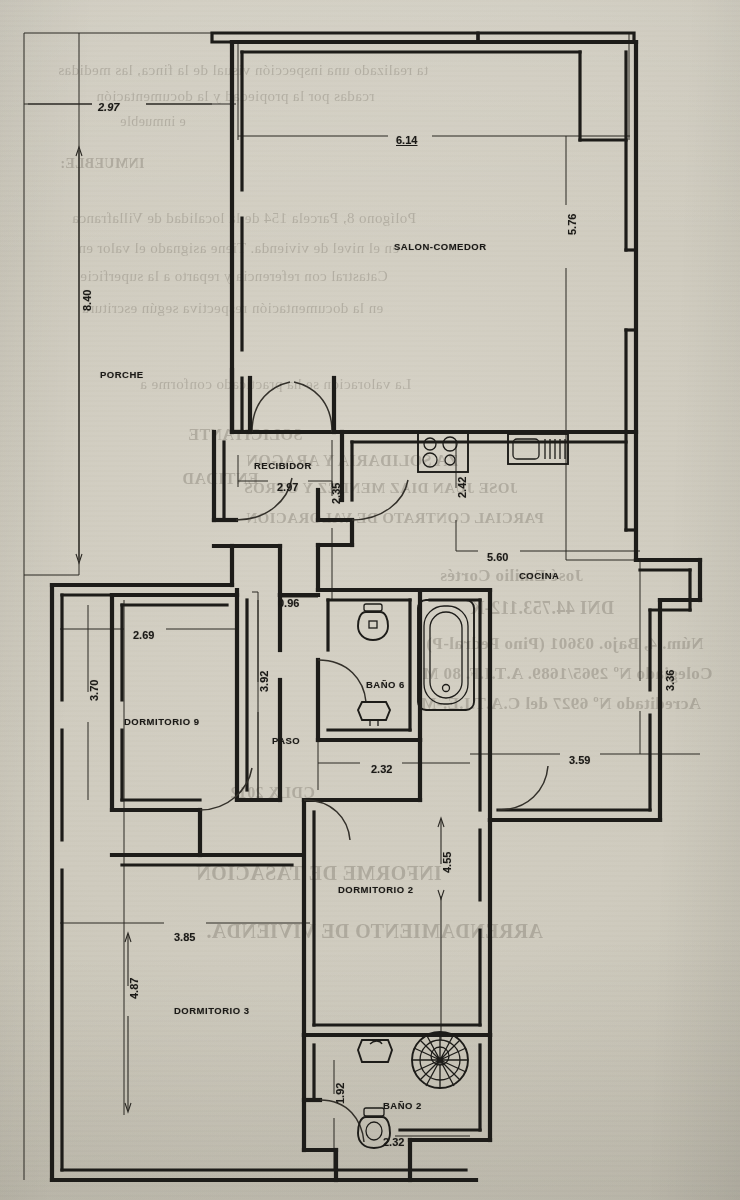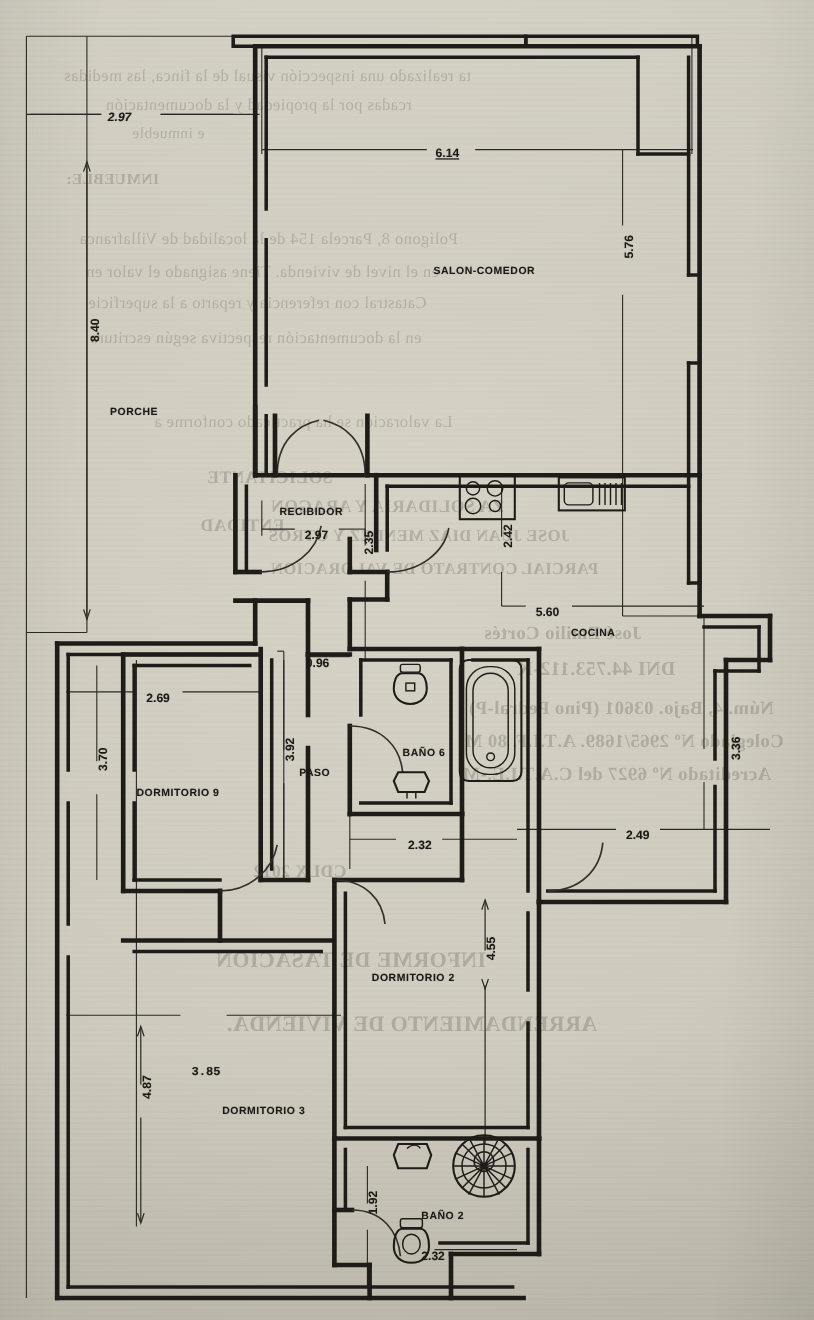--- a/index.html
+++ b/index.html
@@ -387,42 +387,42 @@
       </g>
     </g>
   </svg>
 
   <div id="room-layer">
       <div class="lbl room" style="left: 100px; top: 325px; margin-top: 44px;">PORCHE</div>
       <div class="lbl room" style="left: 382px; top: 241px; margin-left: 12px;">SALON-COMEDOR</div>
       <div class="lbl room" style="left: 254px; top: 460px;">RECIBIDOR</div>
       <div class="lbl room" style="left: 519px; top: 570px;">COCINA</div>
       <div class="lbl room" style="left: 124px; top: 716px;">DORMITORIO 9</div>
-      <div class="lbl room" style="left: 272px; top: 697px; text-align: right;">PASO</div>
+      <div class="lbl room" style="left: 272px; top: 735px; text-align: right;">PASO</div>
       <div class="lbl room" style="left: 366px; top: 679px;">BAÑO 6</div>
       <div class="lbl room" style="left: 338px; top: 884px;">DORMITORIO 2</div>
-      <div class="lbl room" style="left: 174px; top: 1005px; margin-left: 28px;">DORMITORIO 3</div>
+      <div class="lbl room" style="left: 174px; top: 1005px;">DORMITORIO 3</div>
       <div class="lbl room" style="left: 383px; top: 1100px;">BAÑO 2</div>
     </div>
 
   <div id="dim-layer">
       <div class="lbl dim" style="left: 98px; top: 101px; font-style: italic;">2.97</div>
       <div class="lbl dim" style="left: 396px; top: 134px; text-decoration: underline;">6.14</div>
       <div class="lbl dim vert" style="left: 566px; top: 235px;">5.76</div>
       <div class="lbl dim vert" style="left: 81px; top: 311px;">8.40</div>
       <div class="lbl dim" style="left: 277px; top: 481px;">2.97</div>
       <div class="lbl dim vert" style="left: 330px; top: 504px;">2.35</div>
       <div class="lbl dim vert" style="left: 456px; top: 498px;">2.42</div>
       <div class="lbl dim" style="left: 487px; top: 551px;">5.60</div>
       <div class="lbl dim" style="left: 278px; top: 597px;">0.96</div>
       <div class="lbl dim" style="left: 133px; top: 629px;">2.69</div>
       <div class="lbl dim vert" style="left: 88px; top: 701px;">3.70</div>
       <div class="lbl dim vert" style="left: 258px; top: 692px;">3.92</div>
       <div class="lbl dim vert" style="left: 664px; top: 691px;">3.36</div>
-      <div class="lbl dim" style="left: 569px; top: 754px;">2.49</div>
+      <div class="lbl dim" style="left: 569px; top: 754px;">3.59</div>
       <div class="lbl dim" style="left: 371px; top: 763px;">2.32</div>
       <div class="lbl dim vert" style="left: 441px; top: 873px;">4.55</div>
-      <div class="lbl dim" style="left: 174px; top: 969px; font-family: Liberation Mono, monospace;">3.85</div>
+      <div class="lbl dim" style="left: 174px; top: 931px;">3.85</div>
       <div class="lbl dim vert" style="left: 128px; top: 999px;">4.87</div>
       <div class="lbl dim vert" style="left: 334px; top: 1104px;">1.92</div>
       <div class="lbl dim" style="left: 383px; top: 1136px;">2.32</div>
     </div>
 </div>
 
 </body></html>

